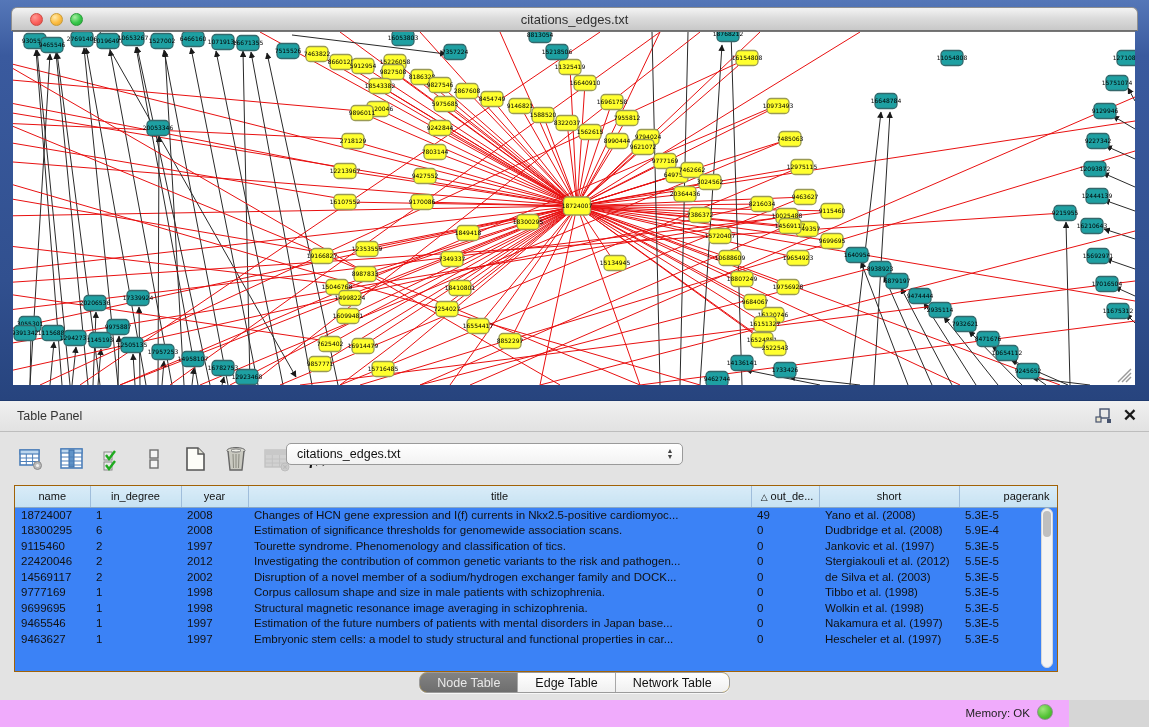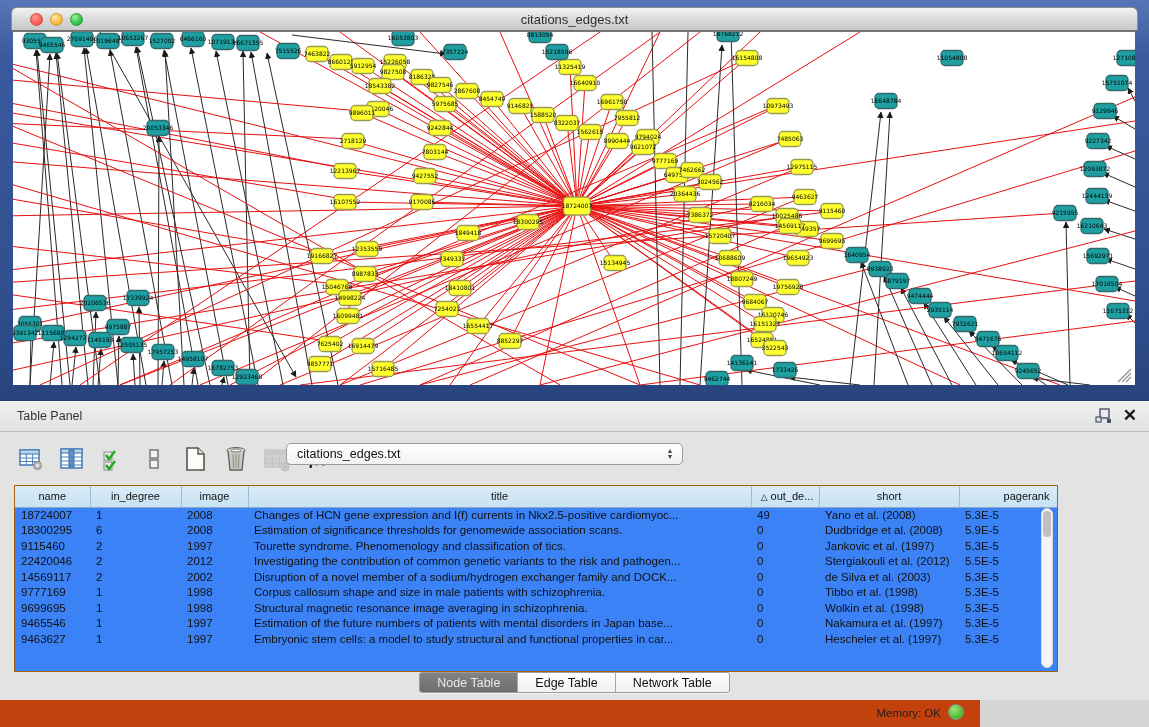--- a/index.html
+++ b/index.html
@@ -63,29 +63,29 @@
     font-size:11px; font-weight:normal; color:#111; text-align:center; overflow:hidden; white-space:nowrap; }
   table.data th.sortcol { text-align:center; padding-left:4px; }
   table.data td { height:15.5px; font-size:11.5px; color:#111; padding:0 0 0 6px;
     overflow:hidden; white-space:nowrap; }
   .sort-glyph { font-size:9px; margin-right:3px; }
   .vscroll { position:absolute; right:4px; top:22px; width:12px; height:160px;
     background:#f4f4f4; border:1px solid #d8d8d8; border-radius:6px; }
   .vthumb { position:absolute; left:1px; top:2px; width:8px; height:26px; background:#bfbfbf; border-radius:5px; }
 
   .tabs-row { position:absolute; left:0; right:0; top:240px; display:flex; justify-content:center; }
-  .seg-control { display:flex; border:1px solid #9b9b9b; border-radius:3px; overflow:hidden;
+  .seg-control { display:flex; border:1px solid #9b9b9b; border-radius:8px; overflow:hidden;
     background:#eab308; height:21px; box-shadow:0 1px 0 rgba(255,255,255,.7); }
   .seg { padding:0 17px; font-size:12.5px; line-height:20px; color:#111;
     background:linear-gradient(180deg,#ffffff,#f0f0f0); border-right:1px solid #a8a8a8; }
   .seg:last-child { border-right:none; }
   .seg.selected { background:linear-gradient(180deg,#828282,#6e6e6e); color:#e9e9e9; }
 
   
-  .status-bar { position:absolute; left:0; top:700px; width:980px; height:27px; background:#c2410c; }
+  .status-bar { position:absolute; left:0; top:700px; width:1069px; height:27px; background:#f0abfc; }
   .memory { position:absolute; right:39px; top:7px; font-size:11.5px; color:#222; }
   .mem-dot { position:absolute; right:16px; top:4px; width:16px; height:16px; border-radius:50%;
     background:radial-gradient(circle at 35% 30%, #9fe57d, #52c234 60%, #3da326); border:1px solid #8f8f8f; }
 
   
   .tool-btn svg { display:block; }
 </style>
 </head>
 <body>
 
@@ -932,21 +932,21 @@
             <col style="width:67px">
             <col style="width:503px">
           <col style="width:68px">
             <col style="width:140px">
             <col style="width:135px">
         </colgroup>
         <thead>
             <tr id="thead-row">
               <th>name</th>
               <th>in_degree</th>
-              <th>image</th>
+              <th>year</th>
               <th>title</th>
               <th class="sortcol"><span class="sort-glyph">△</span>out_de...</th>
               <th>short</th>
               <th>pagerank</th>
             </tr>
           </thead>
         <tbody id="tbody-rows">
             <tr>
               <td>18724007</td>
               <td>1</td>
@@ -956,21 +956,21 @@
               <td>Yano et al. (2008)</td>
               <td>5.3E-5</td>
             </tr>
             <tr>
               <td>18300295</td>
               <td>6</td>
               <td>2008</td>
               <td>Estimation of significance thresholds for genomewide association scans.</td>
               <td>0</td>
               <td>Dudbridge et al. (2008)</td>
-              <td>5.9E-5</td>
+              <td>5.9E-4</td>
             </tr>
             <tr>
               <td>9115460</td>
               <td>2</td>
               <td>1997</td>
               <td>Tourette syndrome. Phenomenology and classification of tics.</td>
               <td>0</td>
               <td>Jankovic et al. (1997)</td>
               <td>5.3E-5</td>
             </tr>

